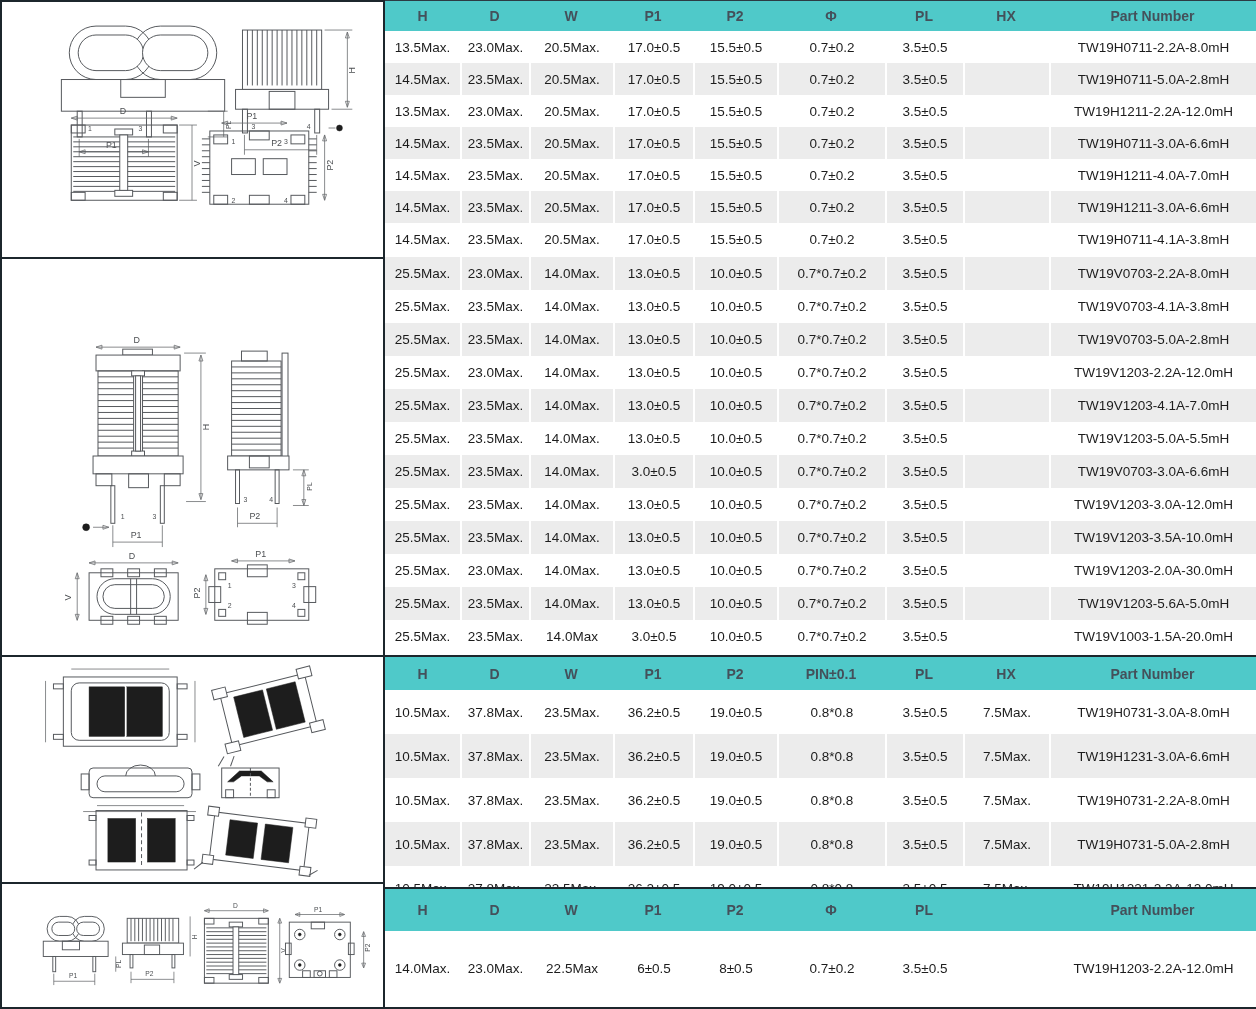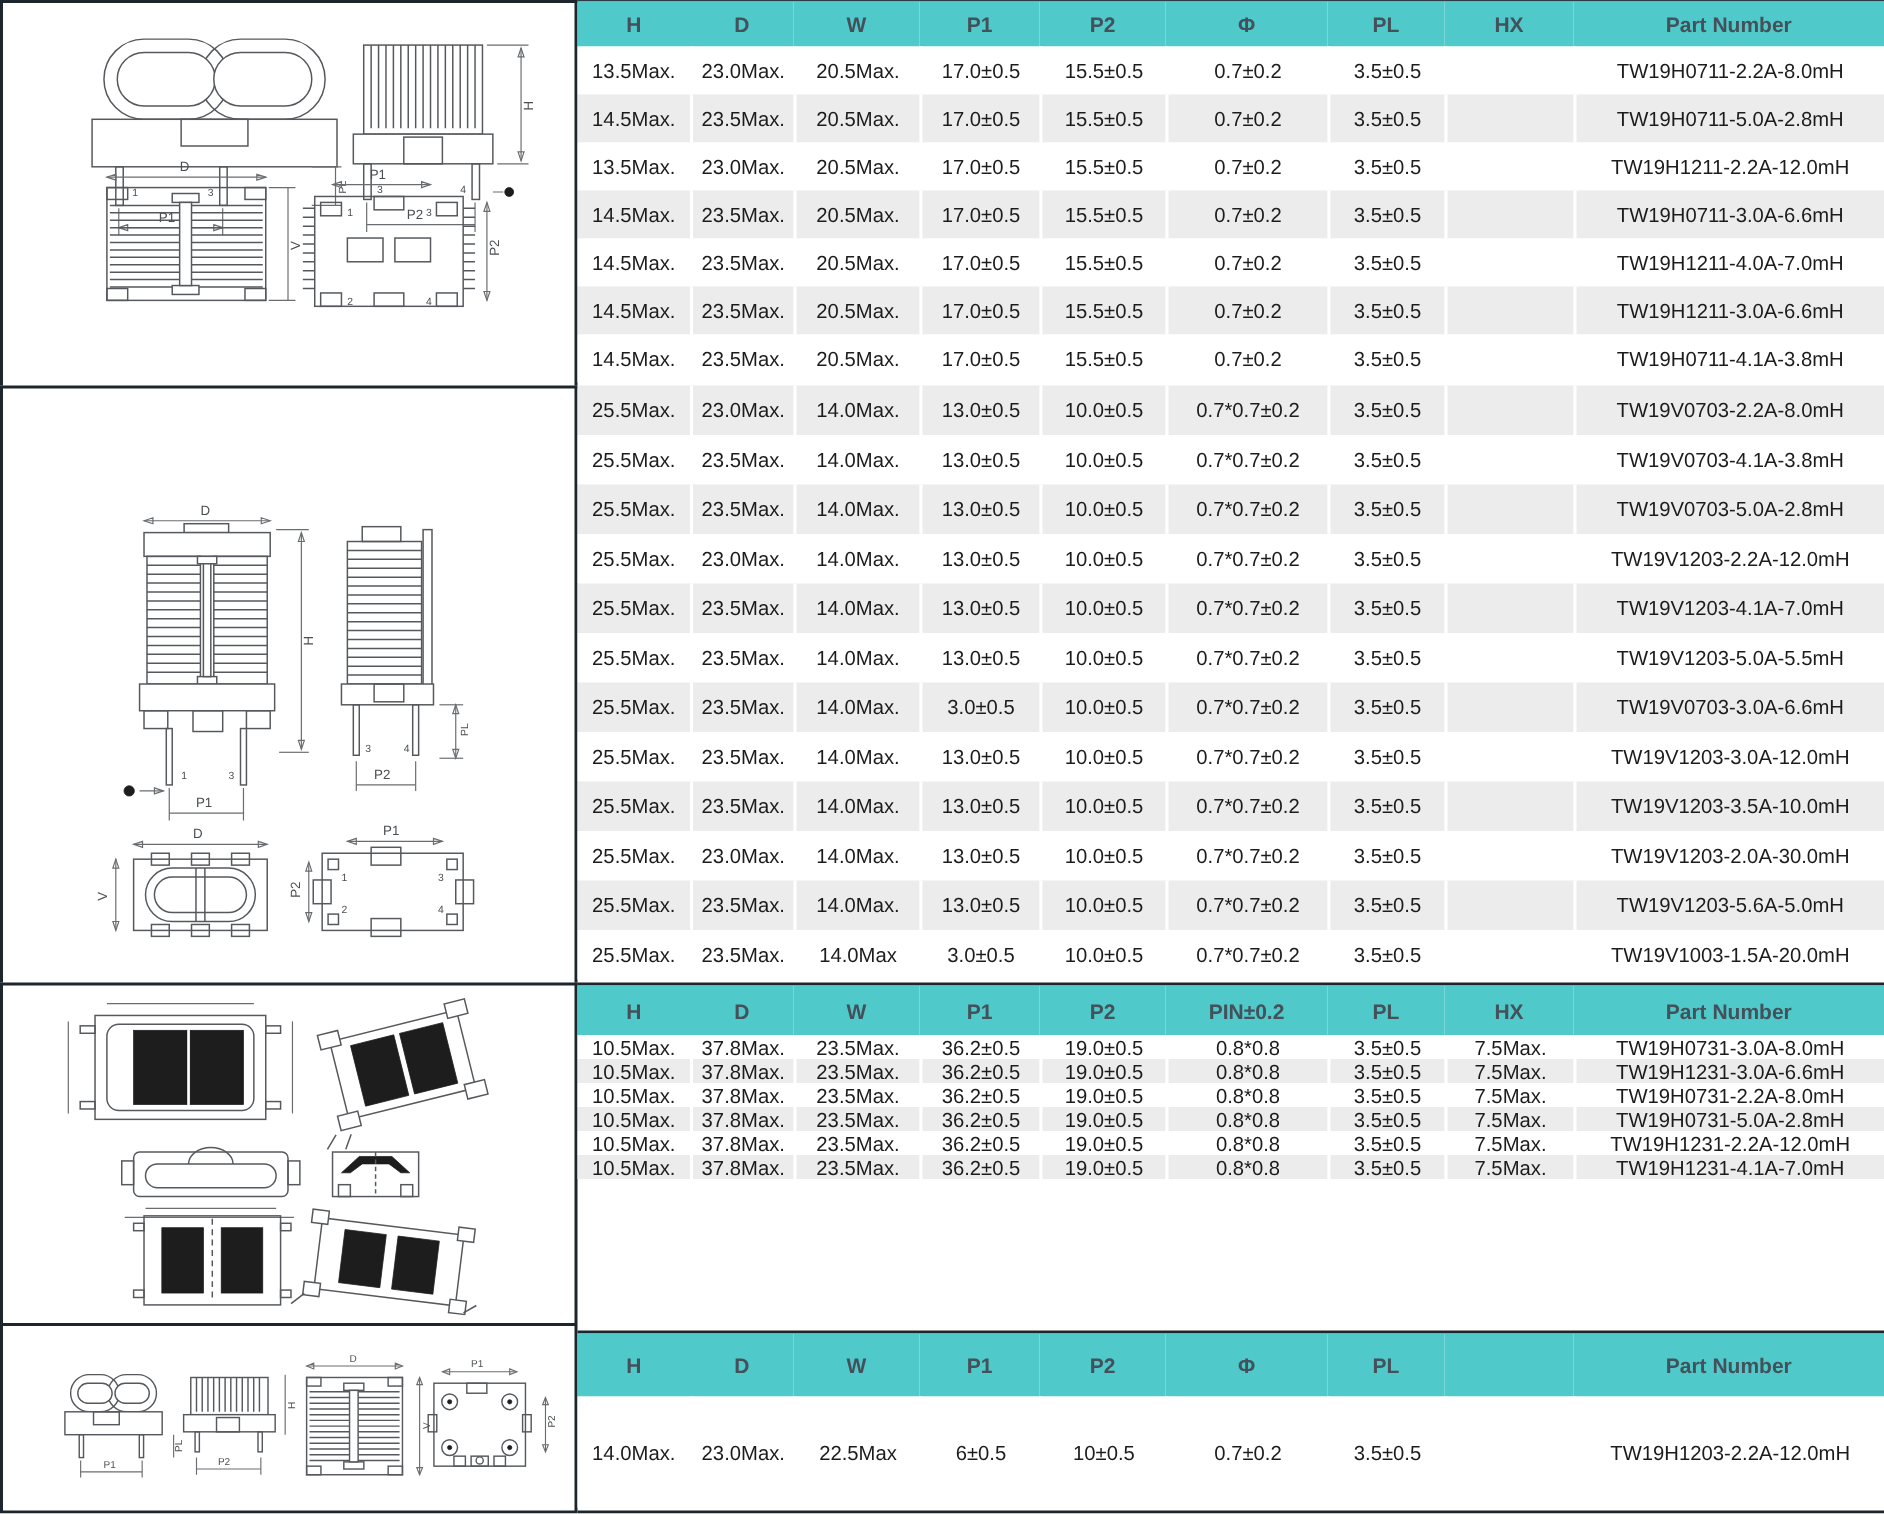--- a/index.html
+++ b/index.html
@@ -30,21 +30,21 @@
   .ts4{height:125px;padding-top:5px;}
   table{width:100%;border-collapse:separate;border-spacing:0;table-layout:fixed;}
   .ts1 table{border-top:1px solid #2c3b44;}
   .ts3 table,.ts4 table{border-top:2px solid #1c262c;}
   th{background:#4fc9c9;color:#44505a;font-weight:bold;font-size:14px;
      text-align:center;vertical-align:middle;padding:0;}
   .ts1 th{height:30px;} .ts3 th{height:33px;} .ts4 th{height:42px;}
   td{font-size:13.5px;color:#1c1c1c;text-align:center;vertical-align:middle;
      padding:0;background:#fff;white-space:nowrap;}
   td + td{border-left:2px solid #fff;}
-  .ts1 td{height:32px;} .ts2 td{height:33px;} .ts3 td{height:16px;} .ts4 td{height:74px;}
+  .ts1 td{height:32px;} .ts2 td{height:33px;} .ts3 td{height:44px;} .ts4 td{height:74px;}
   tr.alt td{background:#ececec;}
   col.c-h{width:75px;} col.c-d{width:69px;} col.c-w{width:84px;}
   col.c-p1{width:80px;} col.c-p2{width:84px;} col.c-phi{width:108px;}
   col.c-pl{width:78px;} col.c-hx{width:86px;} col.c-pn{width:auto;}
 </style>
 </head>
 <body>
 
 <div class="page">
 
@@ -781,21 +781,21 @@
             <col class="c-hx">
             <col class="c-pn">
         </colgroup>
         <thead>
             <tr>
               <th>H</th>
               <th>D</th>
               <th>W</th>
               <th>P1</th>
               <th>P2</th>
-              <th>PIN±0.2</th>
+              <th>PIN±0.1</th>
               <th>PL</th>
               <th>HX</th>
               <th>Part Number</th>
             </tr>
           </thead>
         <tbody>
             <tr>
               <td>10.5Max.</td>
               <td>37.8Max.</td>
               <td>23.5Max.</td>
@@ -890,21 +890,21 @@
               <th></th>
               <th>Part Number</th>
             </tr>
           </thead>
         <tbody>
             <tr>
               <td>14.0Max.</td>
               <td>23.0Max.</td>
               <td>22.5Max</td>
               <td>6±0.5</td>
-              <td>10±0.5</td>
+              <td>8±0.5</td>
               <td>0.7±0.2</td>
               <td>3.5±0.5</td>
               <td></td>
               <td>TW19H1203-2.2A-12.0mH</td>
             </tr>
           </tbody>
       </table>
     </div>
   </div>
 </div>

